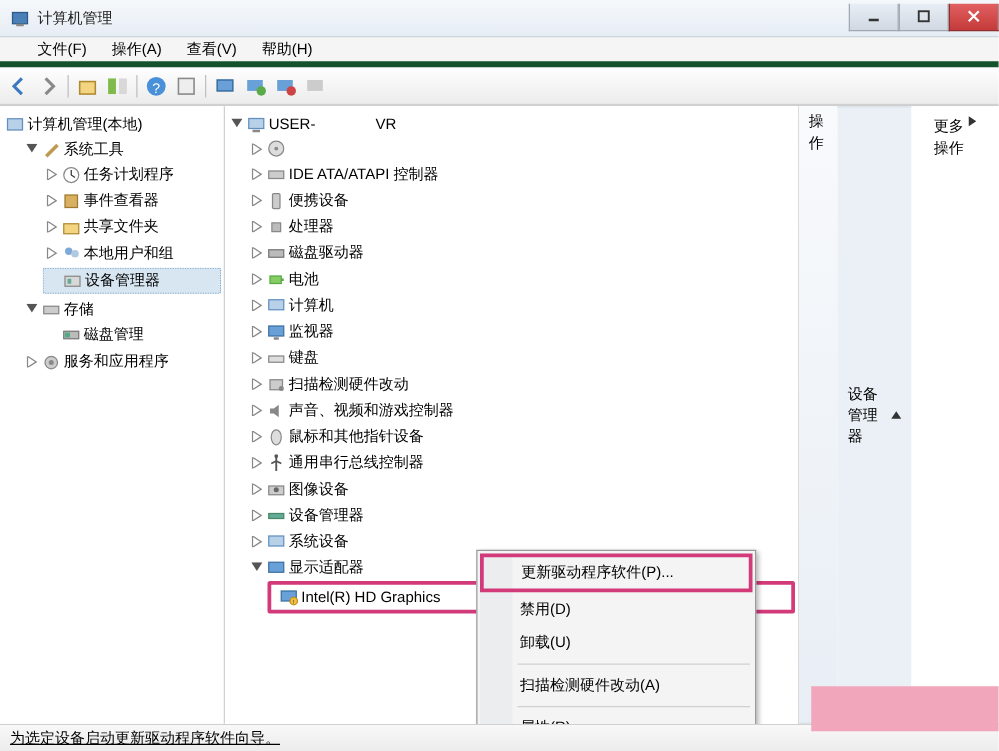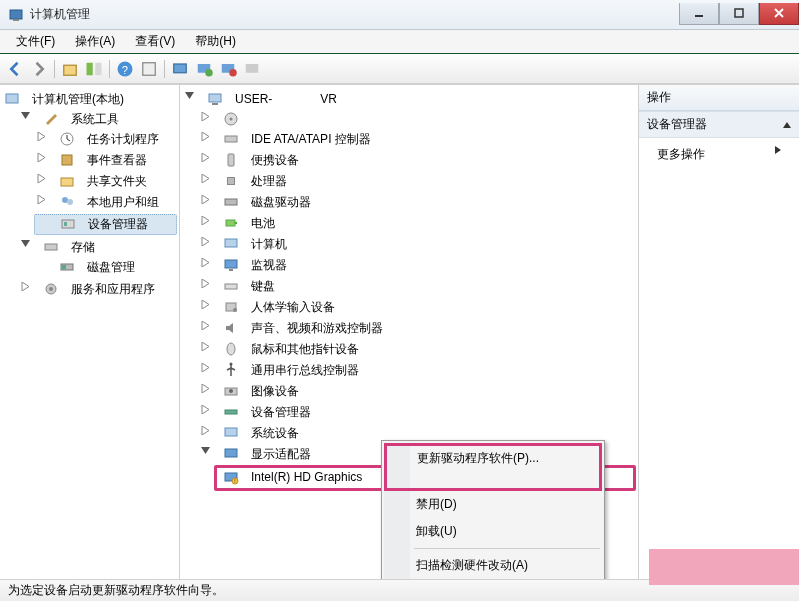--- a/index.html
+++ b/index.html
@@ -35,23 +35,23 @@
   border: 1px solid #a0a8b2;
   border-top: none;
 }
 .win-btn.close { background: linear-gradient(#e26060, #c43a3a); border-color: #8d2f2f; }
 .win-btn svg { width: 12px; height: 12px; }
 
 
 .menubar {
   height: 24px;
   display: flex; align-items: center;
-  padding: 0 6px;
+  padding: 0 20px;
   background: #f5f5f5;
-  border-bottom: 1px solid #14532d;
+  border-bottom: 5px solid #14532d;
 }
 .menubar .menu-item { padding: 3px 10px; cursor: default; }
 
 
 .toolbar {
   height: 30px;
   display: flex; align-items: center;
   padding: 0 4px;
   background: linear-gradient(#fefefe, #ececec);
   border-bottom: 1px solid #d0d0d0;
@@ -83,21 +83,21 @@
   border-right: 1px solid #d0d0d0;
   overflow: auto;
   background: #fff;
   padding: 4px 2px;
   position: relative;
 }
 .right-pane {
   width: 160px;
   background: #fff;
   display: flex;
-  flex-direction: column;
+  flex-direction: row;
 }
 .right-header {
   background: linear-gradient(#f8fafc, #e8eef5);
   border-bottom: 1px solid #d0d8e2;
   padding: 4px 8px;
   font-weight: normal;
 }
 .right-group {
   background: #eaf0f6;
   border-top: 1px solid #d8e0e8;
@@ -110,21 +110,21 @@
   display: flex; align-items: flex-start; justify-content: space-between;
 }
 .arrow-up { width: 0; height: 0; border-left: 4px solid transparent; border-right: 4px solid transparent; border-bottom: 6px solid #333; }
 .arrow-right { width: 0; height: 0; border-top: 4px solid transparent; border-bottom: 4px solid transparent; border-left: 6px solid #333; }
 
 
 .tree ul { list-style: none; padding-left: 16px; }
 .tree > ul { padding-left: 0; }
 .tree li { padding: 1px 0; white-space: nowrap; }
 .tree-row {
-  display: flex; align-items: flex-start; gap: 12px;
+  display: flex; align-items: center; gap: 2px;
   padding: 1px 2px;
   border-radius: 2px;
 }
 .tree-row.selected { background: #d8e6f2; border: 1px dotted #7aa5cc; }
 .tree-row.highlighted { border: 3px solid #d23a7a; padding: 2px 6px; }
 .tw { width: 11px; height: 11px; display: inline-flex; align-items: center; justify-content: center; flex-shrink: 0; }
 .tw svg { width: 9px; height: 9px; }
 .ic { width: 16px; height: 16px; display: inline-flex; align-items: center; justify-content: center; flex-shrink: 0; }
 
 
@@ -133,30 +133,30 @@
   left: 201px; top: 355px;
   width: 224px;
   background: #f4f4f4;
   border: 1px solid #9a9a9a;
   box-shadow: 2px 2px 4px rgba(0,0,0,0.3);
   z-index: 50;
   padding: 2px;
 }
 .cm-strip { position:absolute; left:2px; top:2px; bottom:2px; width:26px; background:#ecedef; }
 .cm-item { position:relative; padding: 5px 12px 5px 32px; cursor: default; }
-.cm-item.highlighted { border: 3px solid #d23a7a; padding: 4px 10px 21px 30px; }
+.cm-item.highlighted { border: 3px solid #d23a7a; padding: 4px 10px 4px 30px; }
 .cm-sep { height: 1px; background: #d0d0d0; margin: 3px 2px 3px 30px; }
 
 
 .statusbar {
   height: 22px;
   background: linear-gradient(#f8f8f8, #ececec);
   border-top: 1px solid #d0d0d0;
   padding: 3px 8px;
-  display: flex; align-items: center;
+  display: flex; align-items: center; text-decoration: underline;
 }
 
 
 .pink-block {
   position: absolute;
   right: 0; bottom: 16px;
   width: 150px; height: 36px;
   background: #f1a6bb;
 }
 </style>
@@ -574,21 +574,21 @@
                   <svg viewBox="0 0 9 9">
                     <path d="M1 0 L8 4.5 L1 9 Z" fill="none" stroke="#888"></path>
                   </svg>
                 </span>
                 <span class="ic">
                   <svg viewBox="0 0 16 16">
                     <rect x="3" y="4" width="10" height="8" fill="#ccc" stroke="#888"></rect>
                     <circle cx="12" cy="11" r="2" fill="#888"></circle>
                   </svg>
                 </span>
-                <span>人体学输入设备</span>
+                <span>扫描检测硬件改动</span>
               </div>
             </li>
             <li>
               <div class="tree-row">
                 <span class="tw">
                   <svg viewBox="0 0 9 9">
                     <path d="M1 0 L8 4.5 L1 9 Z" fill="none" stroke="#888"></path>
                   </svg>
                 </span>
                 <span class="ic">

